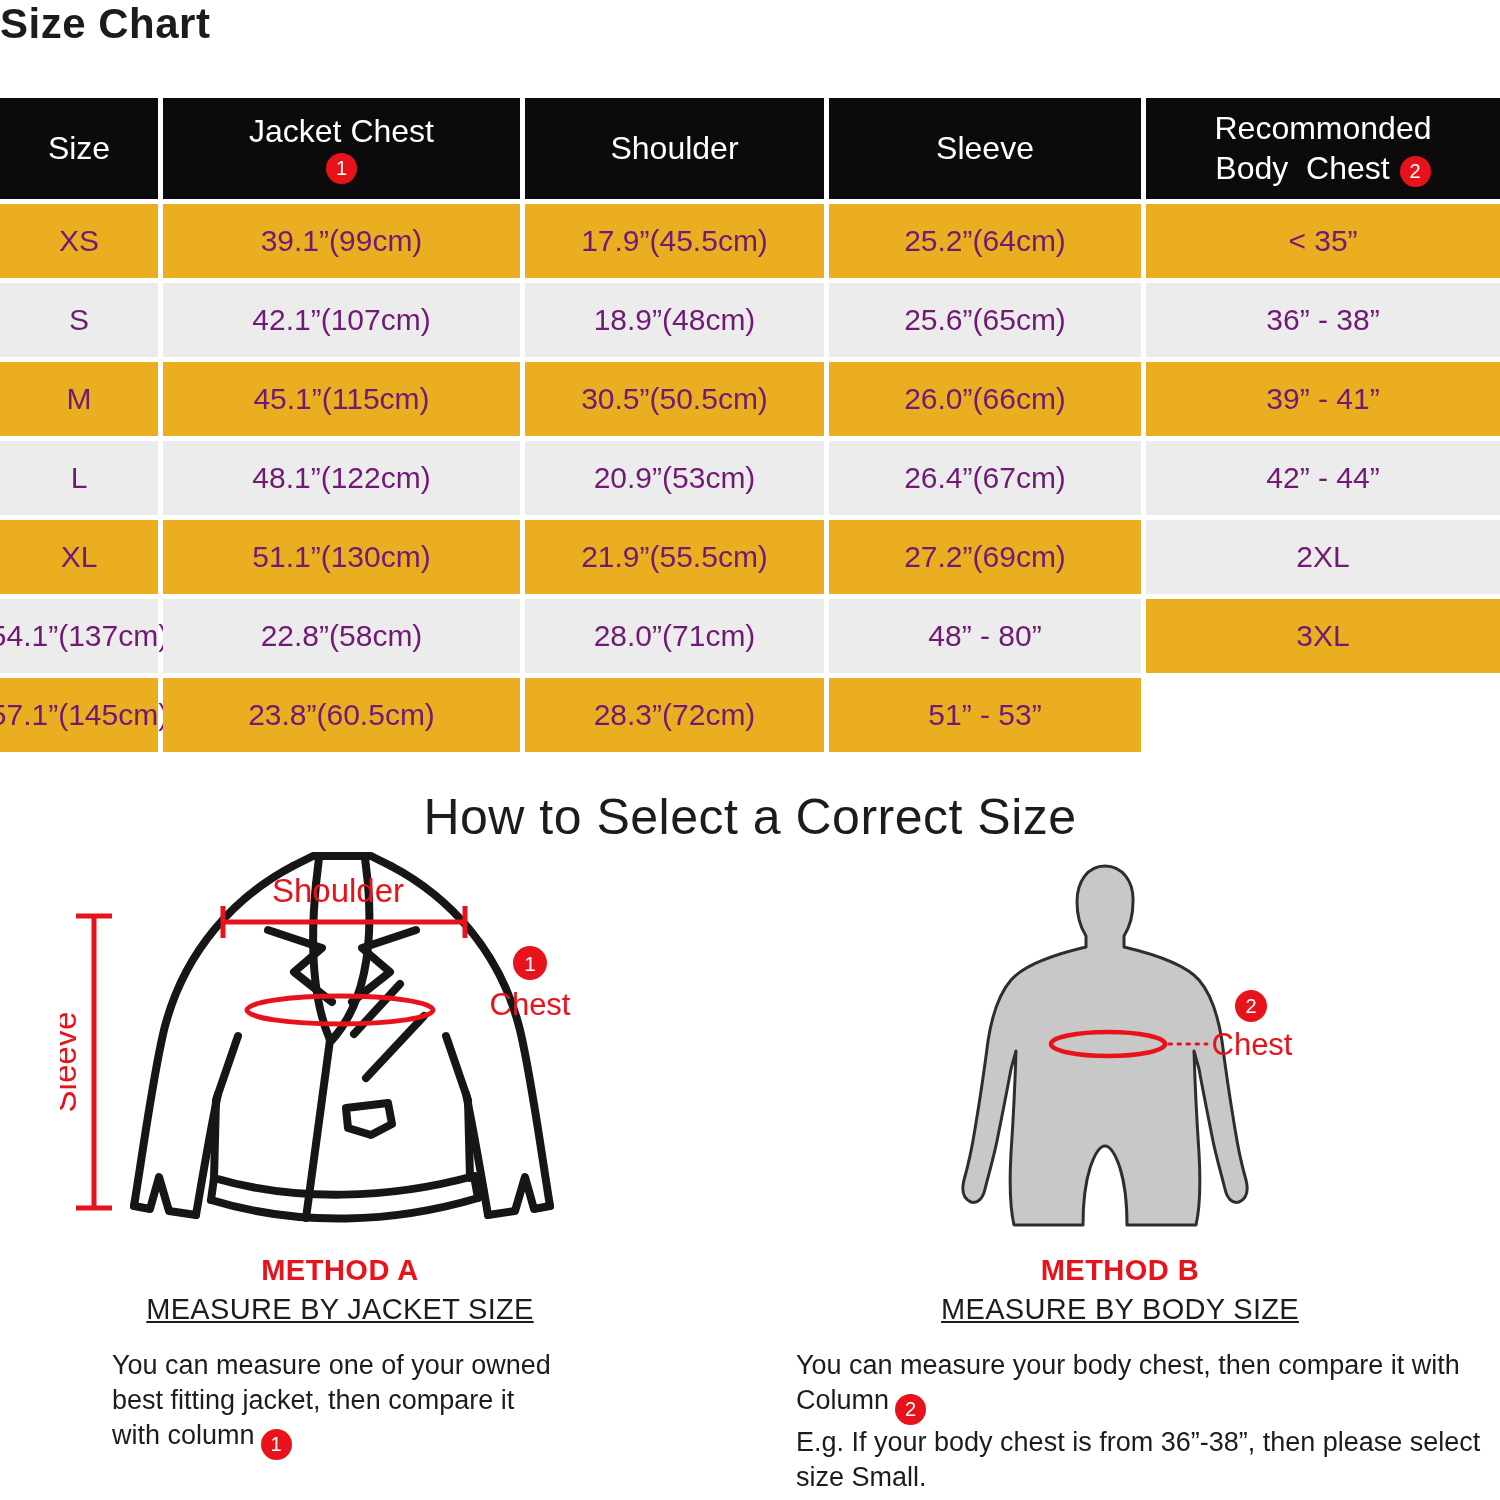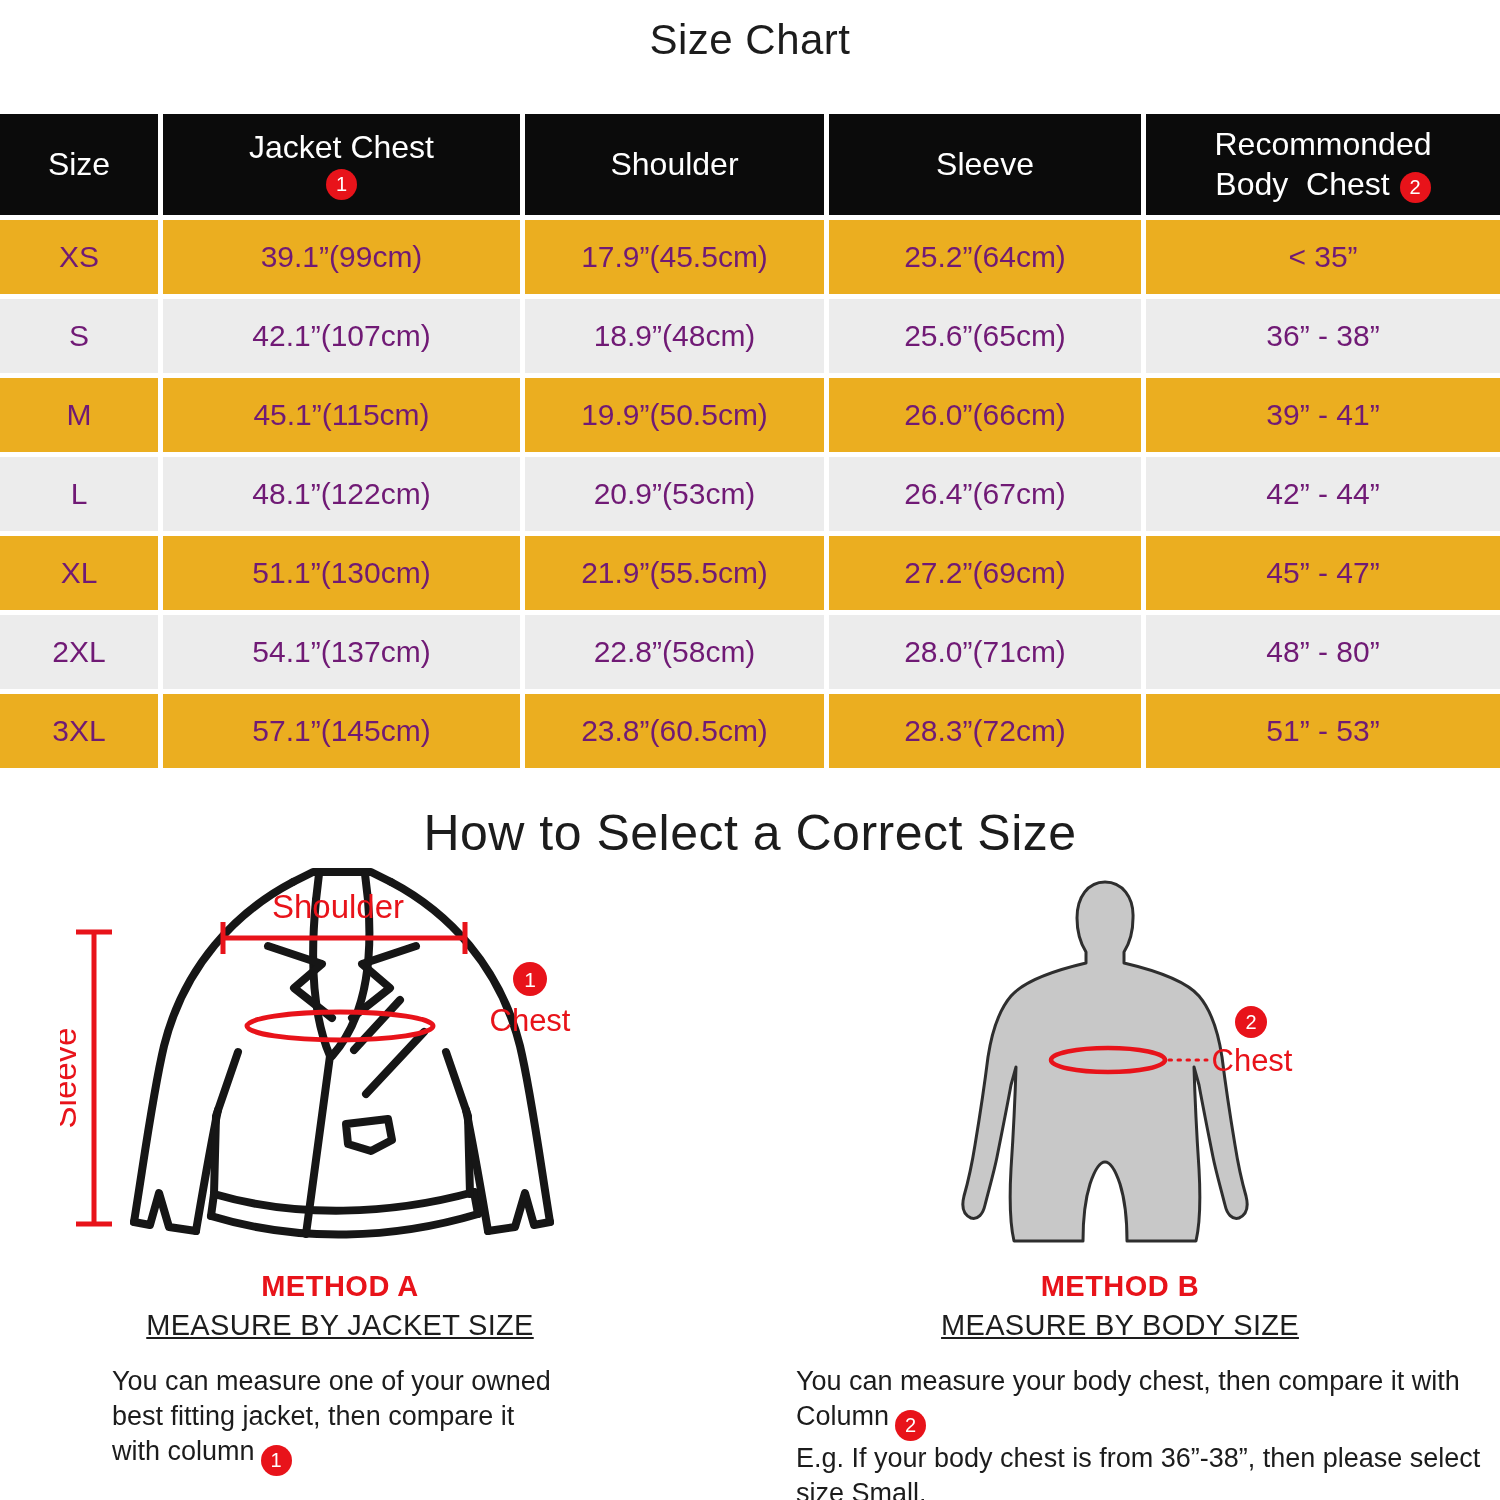--- a/index.html
+++ b/index.html
@@ -5,22 +5,22 @@
   html,body{margin:0;padding:0;}
   body{
     width:1500px;height:1500px;background:#ffffff;overflow:hidden;
     font-family:"Liberation Sans","DejaVu Sans",sans-serif;
     -webkit-font-smoothing:antialiased;color:#1b1b1b;
   }
   .page{width:1500px;height:1500px;position:relative;}
 
   
   .h1{
-    text-align:center;font-size:42px;font-weight:400;color:#1c1c1c;
-    padding-top:16px;height:62px;letter-spacing:.5px;
+    font-size:42px;font-weight:700;color:#1c1c1c;
+    height:62px;letter-spacing:.5px;
   }
   .h2{
     text-align:center;font-size:50px;font-weight:500;color:#1c1c1c;
     margin-top:36px;height:56px;letter-spacing:.5px;
   }
 
   
   .size-table{
     display:grid;
     grid-template-columns:158px 357px 299px 312px 1fr;
@@ -101,35 +101,34 @@
     <div class="cell td row-yellow">&lt; 35”</div>
 
     <div class="cell td row-gray">S</div>
     <div class="cell td row-gray">42.1”(107cm)</div>
     <div class="cell td row-gray">18.9”(48cm)</div>
     <div class="cell td row-gray">25.6”(65cm)</div>
     <div class="cell td row-gray">36” - 38”</div>
 
     <div class="cell td row-yellow">M</div>
     <div class="cell td row-yellow">45.1”(115cm)</div>
-    <div class="cell td row-yellow">19.9”(50.5cm)</div>
+    <div class="cell td row-yellow">30.5”(50.5cm)</div>
     <div class="cell td row-yellow">26.0”(66cm)</div>
     <div class="cell td row-yellow">39” - 41”</div>
 
     <div class="cell td row-gray">L</div>
     <div class="cell td row-gray">48.1”(122cm)</div>
     <div class="cell td row-gray">20.9”(53cm)</div>
     <div class="cell td row-gray">26.4”(67cm)</div>
     <div class="cell td row-gray">42” - 44”</div>
 
     <div class="cell td row-yellow">XL</div>
     <div class="cell td row-yellow">51.1”(130cm)</div>
     <div class="cell td row-yellow">21.9”(55.5cm)</div>
     <div class="cell td row-yellow">27.2”(69cm)</div>
-    <div class="cell td row-yellow">45” - 47”</div>
 
     <div class="cell td row-gray">2XL</div>
     <div class="cell td row-gray">54.1”(137cm)</div>
     <div class="cell td row-gray">22.8”(58cm)</div>
     <div class="cell td row-gray">28.0”(71cm)</div>
     <div class="cell td row-gray">48” - 80”</div>
 
     <div class="cell td row-yellow">3XL</div>
     <div class="cell td row-yellow">57.1”(145cm)</div>
     <div class="cell td row-yellow">23.8”(60.5cm)</div>

